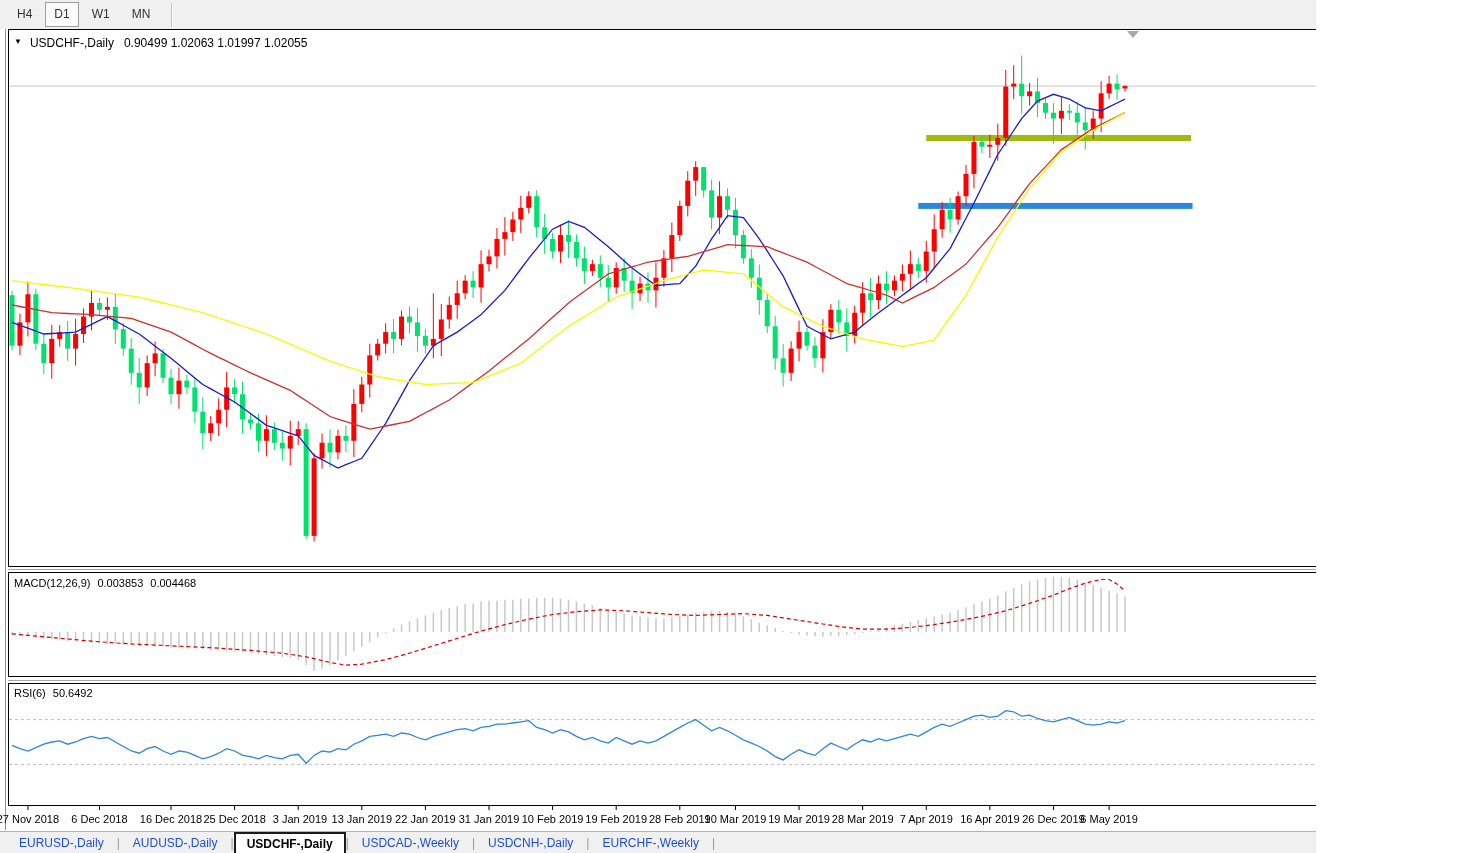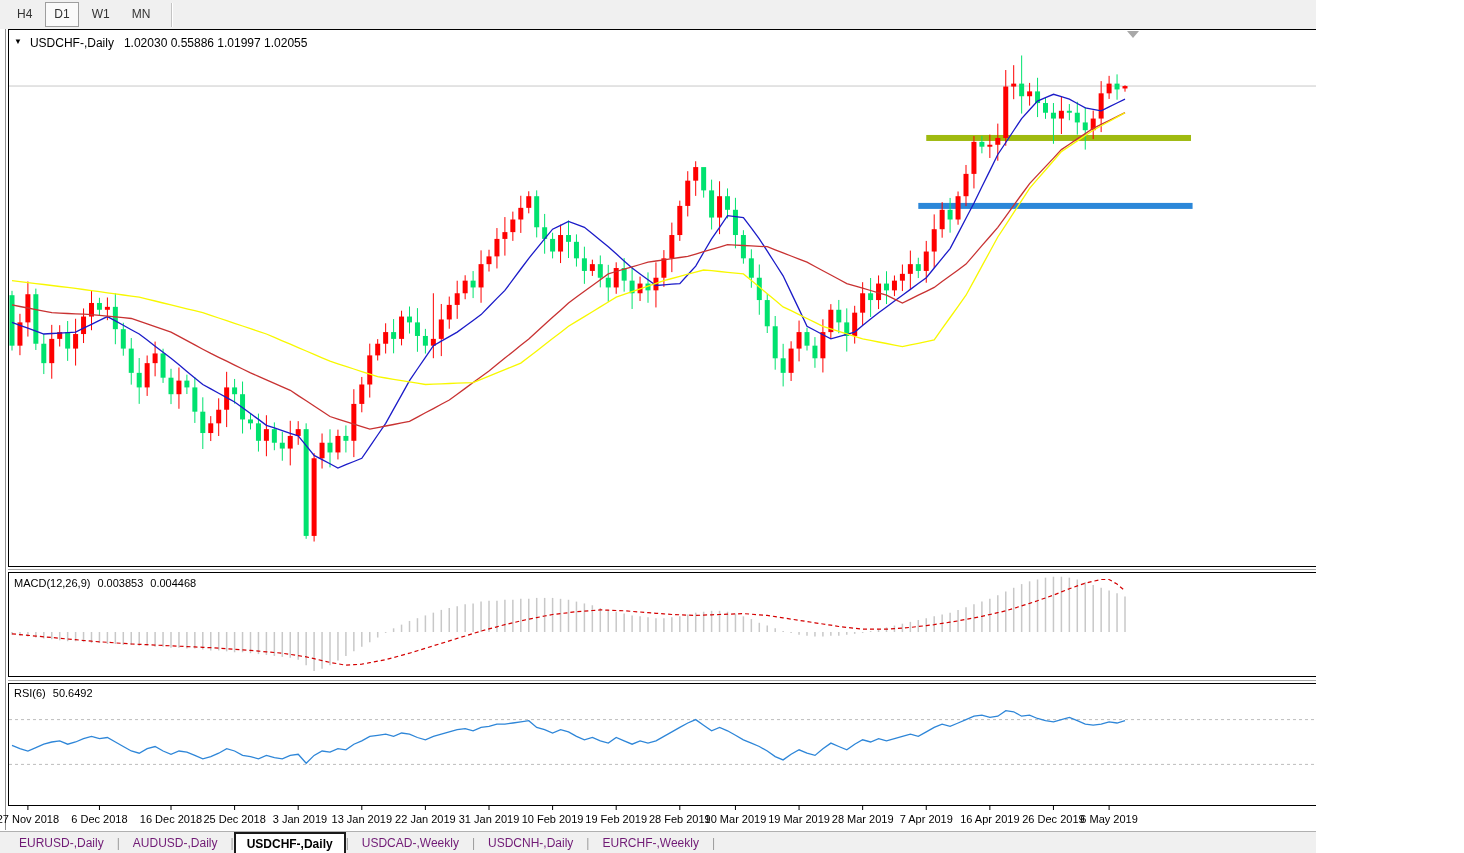--- a/index.html
+++ b/index.html
@@ -17,21 +17,21 @@
   
   .ov{position:absolute;font-size:12px;color:#000;white-space:nowrap;display:flex;gap:10px;}
   .ov .tri{font-size:8px;margin-right:-2px;transform:translateY(1px);}
   .ov.small{font-size:11px;gap:7px;}
   
   .date-label{position:absolute;top:813px;transform:translateX(-50%);font-size:11px;color:#000;white-space:nowrap;}
   
   #tabbar{position:absolute;left:0;top:831px;width:1464px;height:22px;background:#F0F0F0;
           border-top:1px solid #B0B0B0;display:flex;align-items:stretch;padding-left:6px;
           box-sizing:border-box;}
-  .tab{font-size:12px;color:#701a75;padding:9px 13px;display:flex;align-items:center;cursor:default;}
+  .tab{font-size:12px;color:#1d4ed8;padding:9px 13px;display:flex;align-items:center;cursor:default;}
   .tab.active{background:#FFF;border:2px solid #1A1A1A;border-bottom:none;font-weight:700;color:#000;padding:0 11px;}
   .tab-sep{color:#9A9A9A;display:flex;align-items:center;font-size:12px;}
 </style>
 </head>
 <body>
 
 <div id="screen">
 
   <div id="toolbar">
       <span class="tf">H4</span>
@@ -555,21 +555,21 @@
       <line x1="862.65" y1="806" x2="862.65" y2="810" stroke="#000"></line>
       <line x1="926.25" y1="806" x2="926.25" y2="810" stroke="#000"></line>
       <line x1="989.85" y1="806" x2="989.85" y2="810" stroke="#000"></line>
       <line x1="1053.45" y1="806" x2="1053.45" y2="810" stroke="#000"></line>
       <line x1="1109.1000000000001" y1="806" x2="1109.1000000000001" y2="810" stroke="#000"></line>
     </svg>
 
   <div class="ov" style="left:14px;top:36px;">
     <span class="tri">▼</span>
     <span>USDCHF-,Daily</span>
-    <span>1.02030 0.55886 1.01997 1.02055</span>
+    <span>0.90499 1.02063 1.01997 1.02055</span>
   </div>
 
   <div class="ov small" style="left:14px;top:577px;text-align:right;">
     <span>MACD(12,26,9)</span>
     <span>0.003853</span>
     <span>0.004468</span>
   </div>
 
   <div class="ov small" style="left:14px;top:687px;">
     <span>RSI(6)</span>

